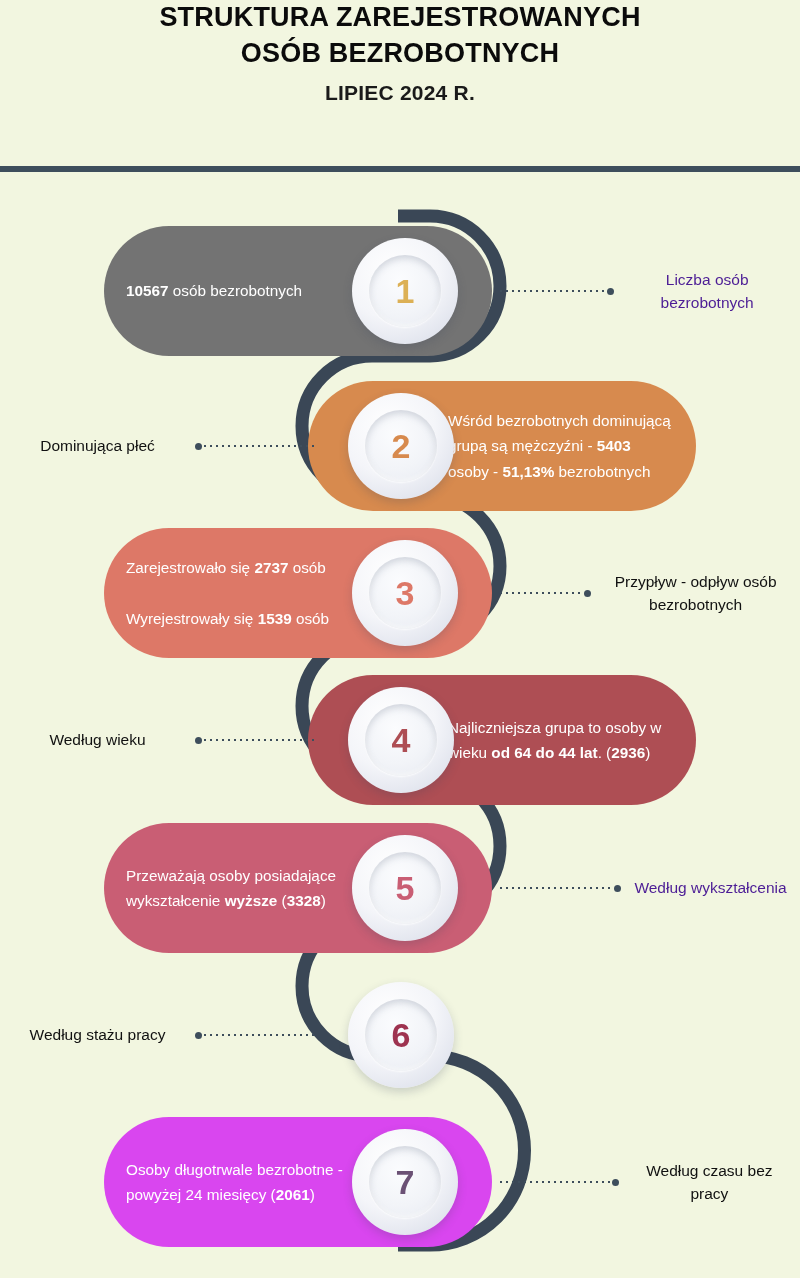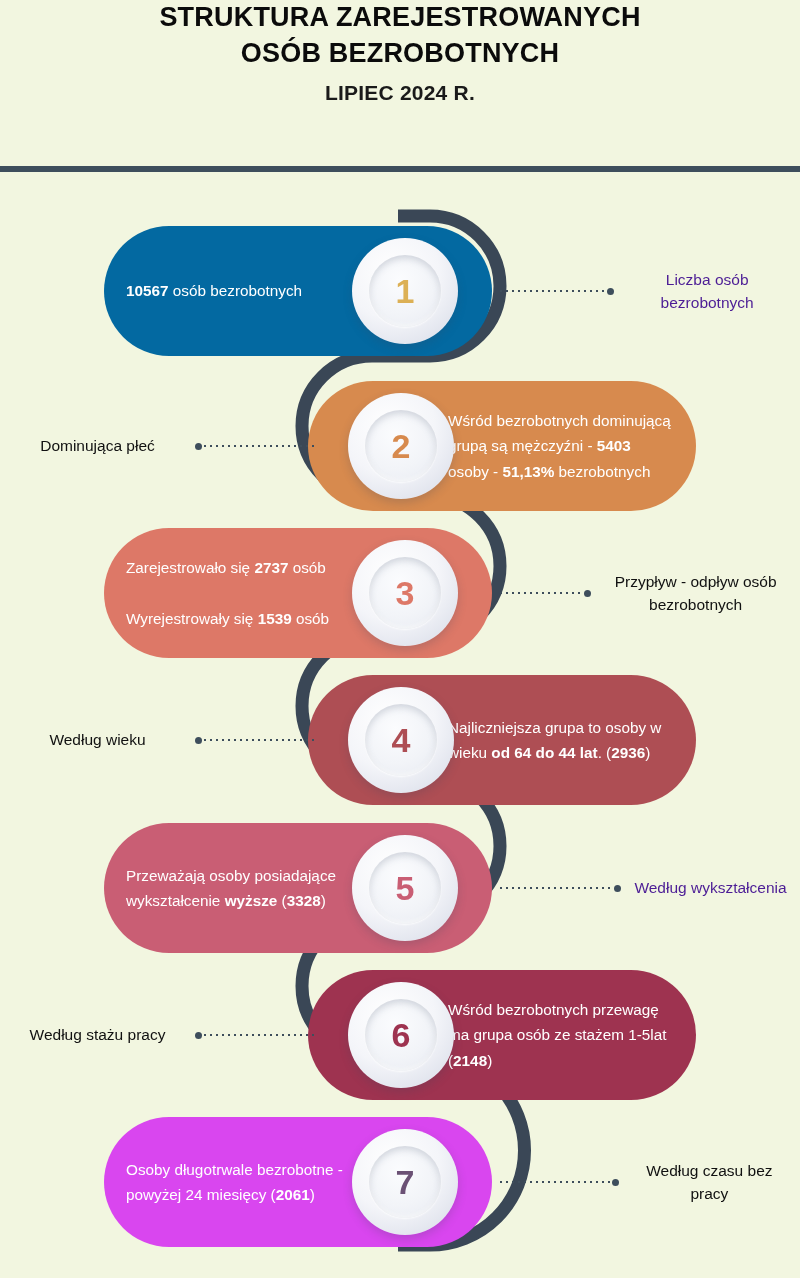--- a/index.html
+++ b/index.html
@@ -196,21 +196,21 @@
            L 372 916
            A 70 70 0 0 0 372 1056
            L 430 1056
            A 70 70 0 0 1 430 1245
            L 398 1245" fill="none" stroke="#3A4756" stroke-width="13" stroke-linecap="butt" stroke-linejoin="round"></path>
 </svg>
 
 <div class="rows">
 
   <div class="row" style="top:226px;">
-    <div class="pill left" style="background:#0369a1;">
+    <div class="pill left" style="background:#737373;">
       <div class="pill-text" style="color: rgb(255, 255, 255);"><b>10567</b> osób bezrobotnych</div>
     </div>
     <div class="knob at-left">
       <div class="knob-inner">
         <span class="knob-num" style="color:#DCB055;">1</span>
       </div>
     </div>
     <div class="leader to-right">
       <div class="leader-line"></div>
       <div class="leader-dot"></div>
@@ -276,23 +276,20 @@
       </div>
     </div>
     <div class="leader to-right">
       <div class="leader-line"></div>
       <div class="leader-dot"></div>
       <div class="leader-label" style="color: #4c1d95;">Według wykształcenia</div>
     </div>
   </div>
 
   <div class="row" style="top:970px;">
-    <div class="pill right" style="background:#9E3350;">
-      <div class="pill-text" style="color: rgb(255, 255, 255);">Wśród bezrobotnych przewagę ma grupa osób ze stażem 1-5lat (<b>2148</b>)</div>
-    </div>
     <div class="knob at-right">
       <div class="knob-inner">
         <span class="knob-num" style="color:#9E3350;">6</span>
       </div>
     </div>
     <div class="leader to-left">
       <div class="leader-line"></div>
       <div class="leader-dot"></div>
       <div class="leader-label" style="color: rgb(17, 17, 17);">Według stażu pracy</div>
     </div>

